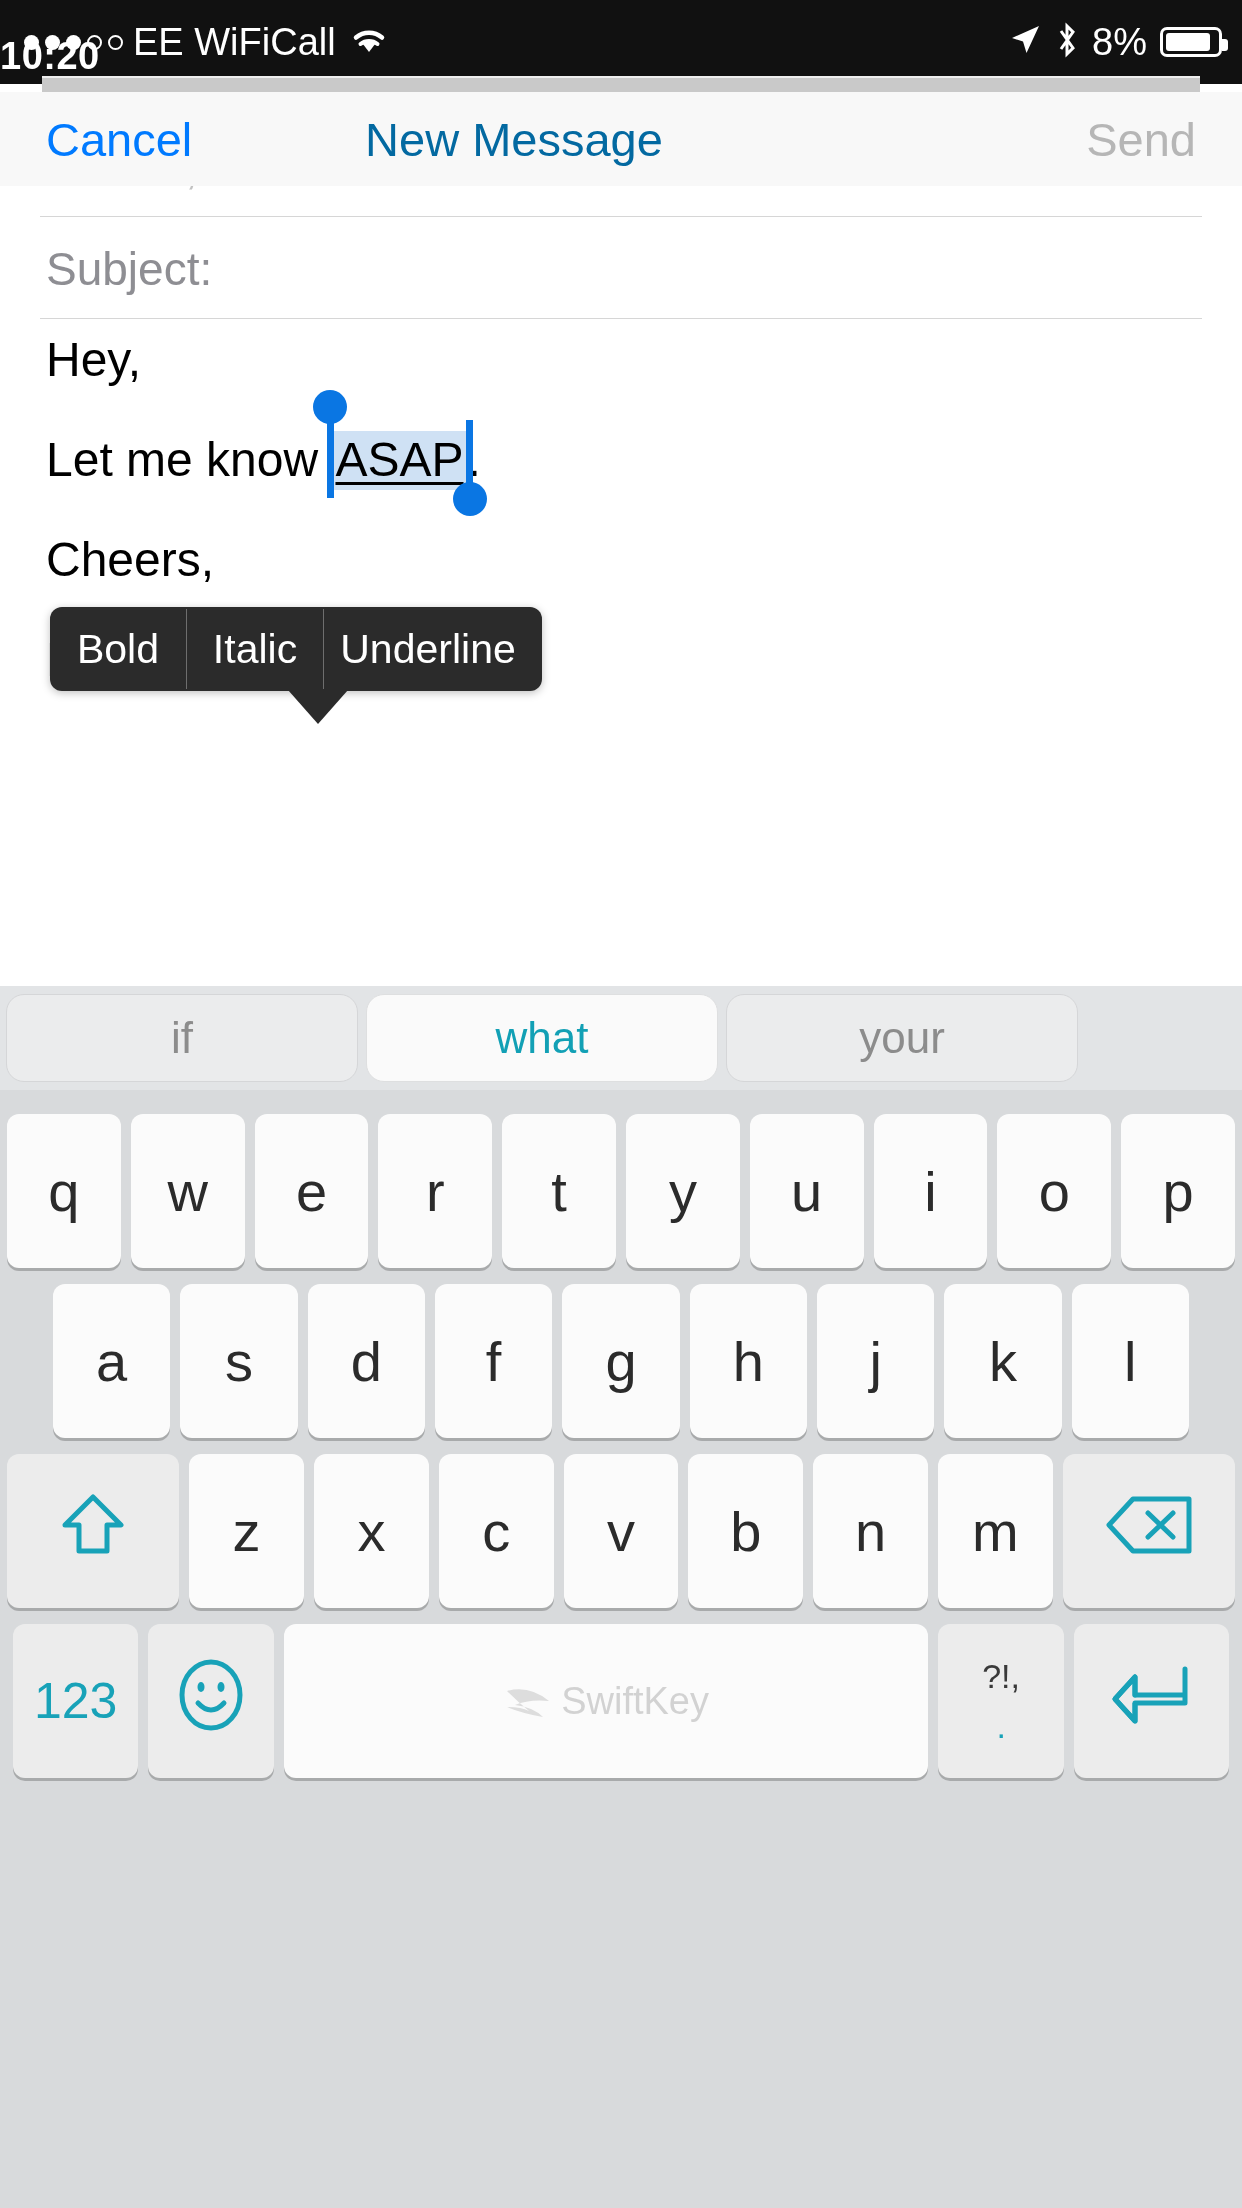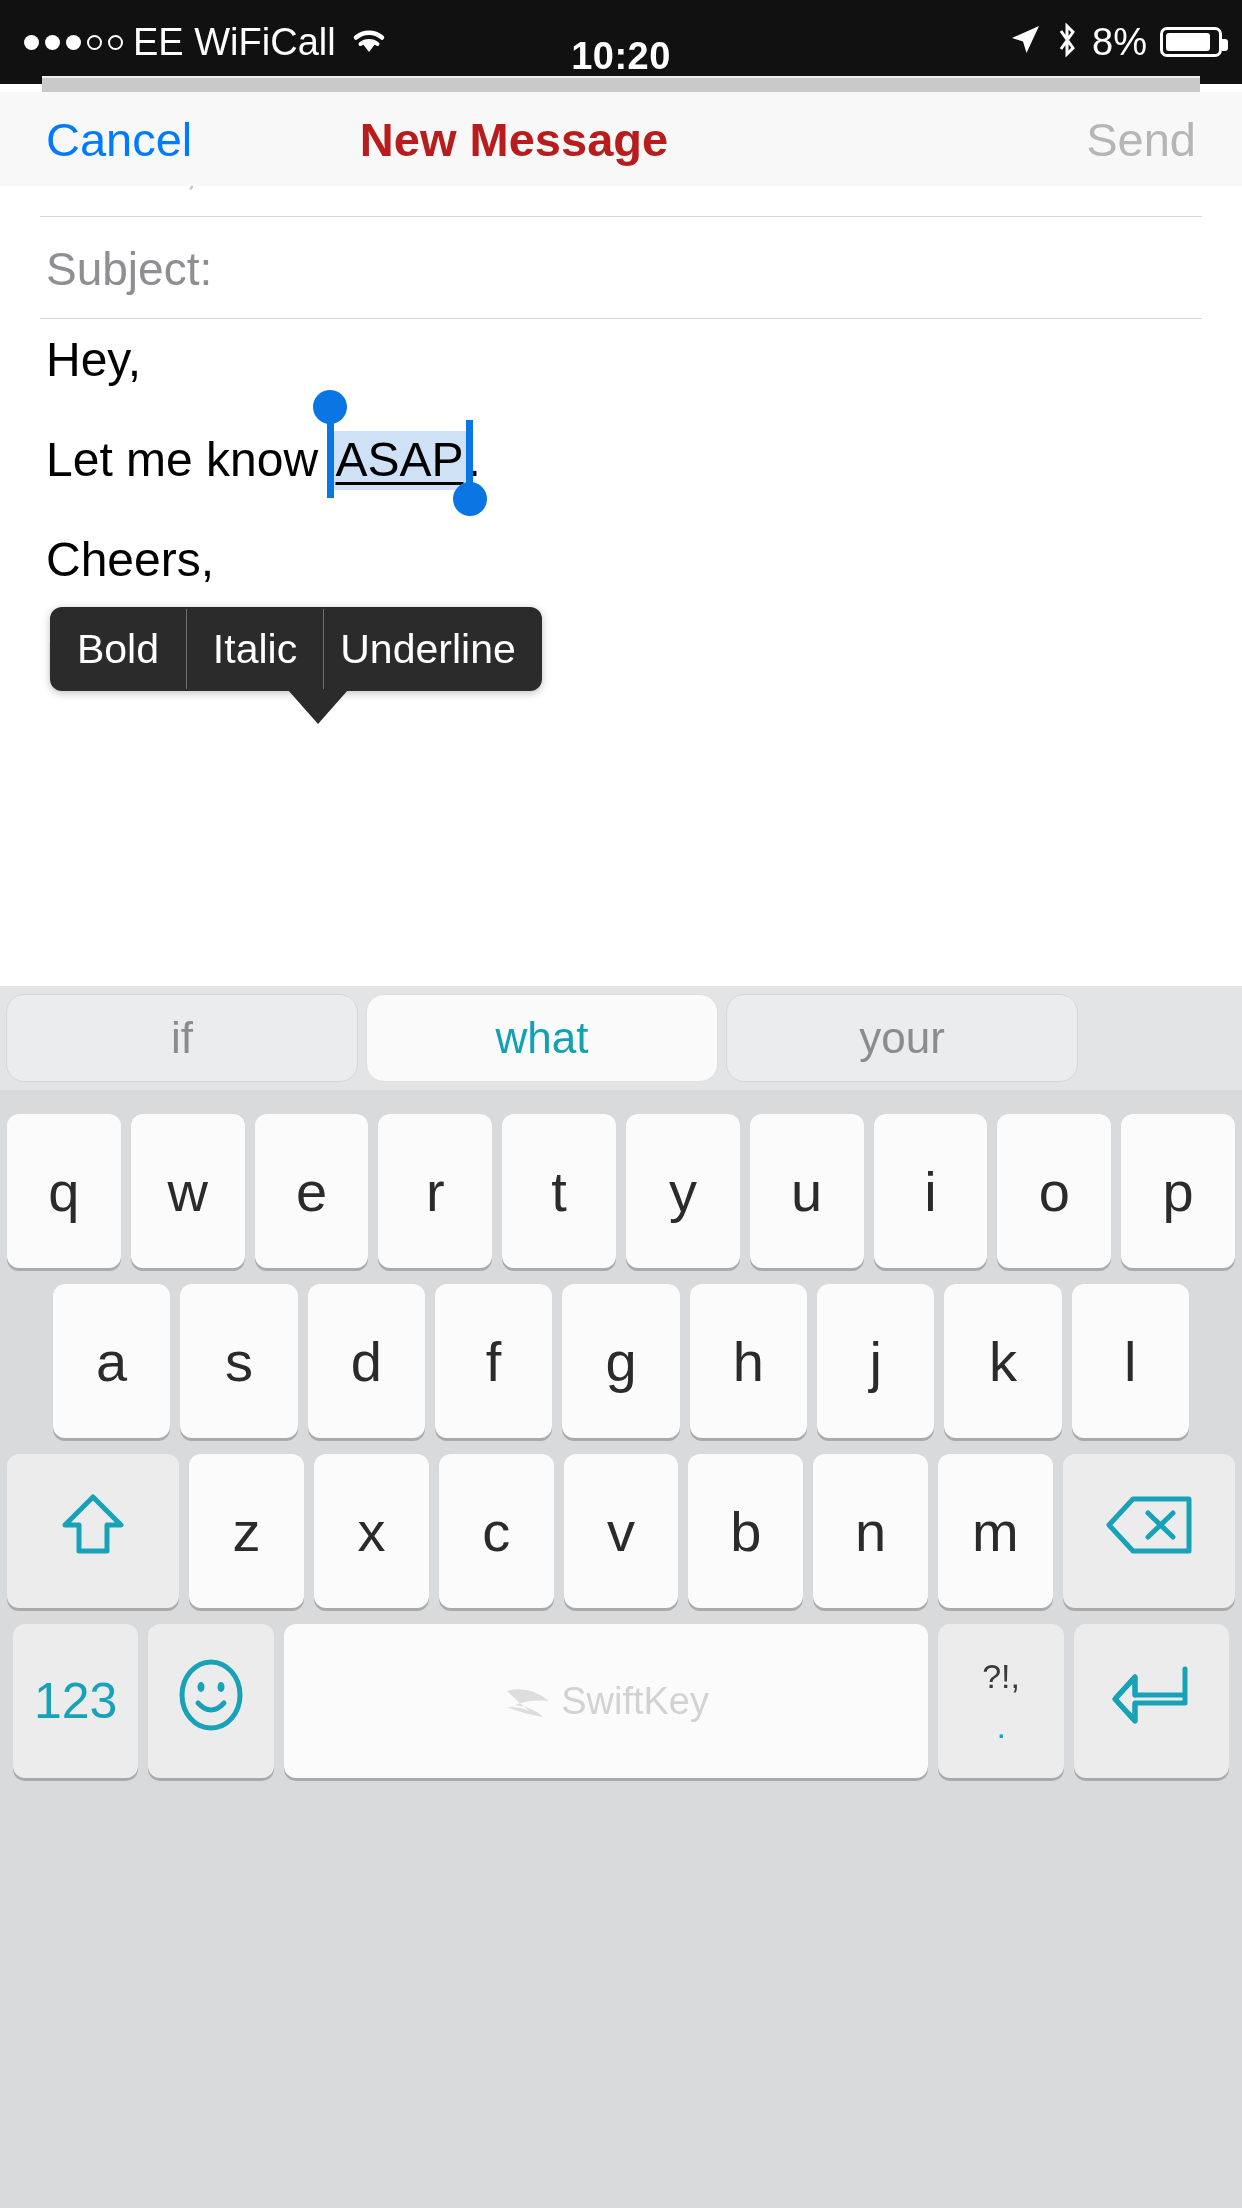--- a/index.html
+++ b/index.html
@@ -19,21 +19,21 @@
     display:flex; align-items:center;
   }
   .sb-left { position:absolute; left:24px; display:flex; align-items:center; gap:10px; }
   .sb-dots { display:flex; align-items:center; gap:6px; }
   .dot { width:15px; height:15px; border-radius:50%; }
   .dot.filled { background:#ffffff; }
   .dot.empty { background:transparent; border:2px solid #ffffff; }
   .sb-carrier { font-size:38px; letter-spacing:0px; font-weight:400; }
   .sb-wifi { margin-left:4px; }
   .sb-center {
-    position:absolute; left:0; width:1242px; text-align:center;
+    position:absolute; left:0; width:1242px; text-align:left;
     font-size:38px; font-weight:600; letter-spacing:0.5px;margin-top:28px;
   }
   .sb-right { position:absolute; right:20px; display:flex; align-items:center; gap:13px; }
   .sb-pct { font-size:38px; font-weight:400; }
   .batt { position:relative; width:62px; height:30px; border:3px solid #fff; border-radius:7px; }
   .batt-fill { position:absolute; top:3px; left:3px; bottom:3px; width:78%; background:#fff; border-radius:3px; }
   .batt-tip { position:absolute; right:-9px; top:9px; width:6px; height:12px; background:#fff; border-radius:0 3px 3px 0; }
 
   
   .sheet-edge {
@@ -43,21 +43,21 @@
 
   
   .navbar {
     position:absolute; top:92px; left:0; width:1242px; height:94px;
     background:#f8f8f8;
     display:flex; align-items:center; justify-content:space-between;
     padding:6px 46px;
     z-index:30;
   }
   .nav-cancel { color:#007aff; font-size:47px; font-weight:400; }
-  .nav-title  { color:#b91c1c; font-size:47px; font-weight:700; position:absolute; left:0; width:1028px; text-align:center; }
+  .nav-title  { color:#0369a1; font-size:47px; font-weight:400; position:absolute; left:0; width:1028px; text-align:center; }
   .nav-send   { color:#b6b6b6; font-size:47px; font-weight:400; position:relative; z-index:2; }
 
   
   .compose { position:absolute; top:186px; left:0; width:1242px; height:800px; background:#fff; }
 
   .clipped-row {
     position:absolute; top:-16px; left:0; width:1242px; height:34px;
     overflow:hidden; color:#b9b9b9; font-size:44px;
     padding-left:46px;
   }

